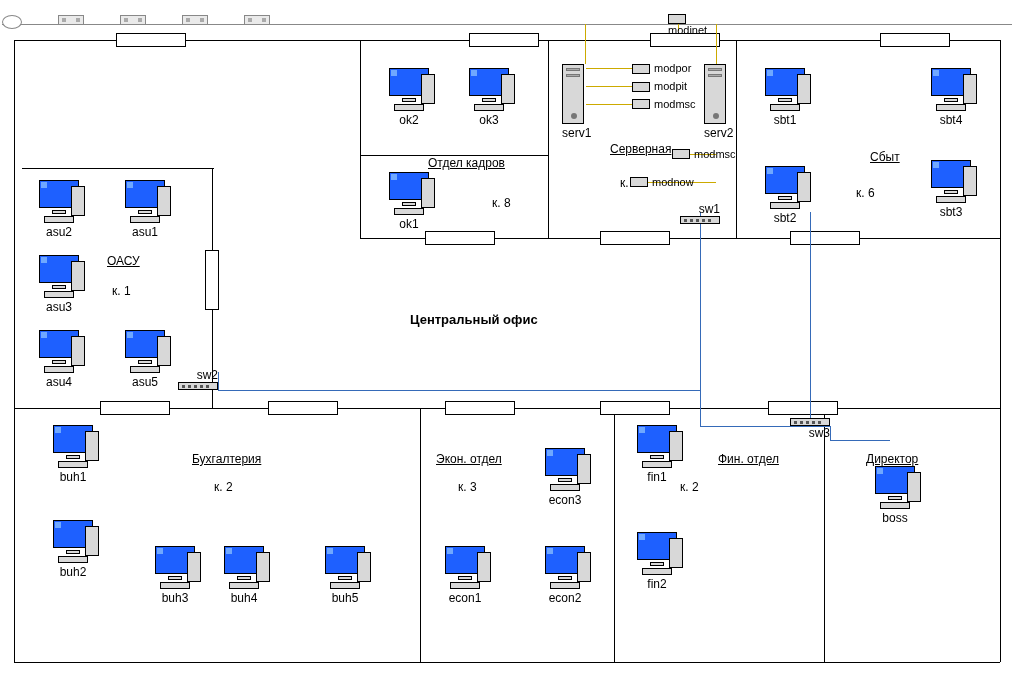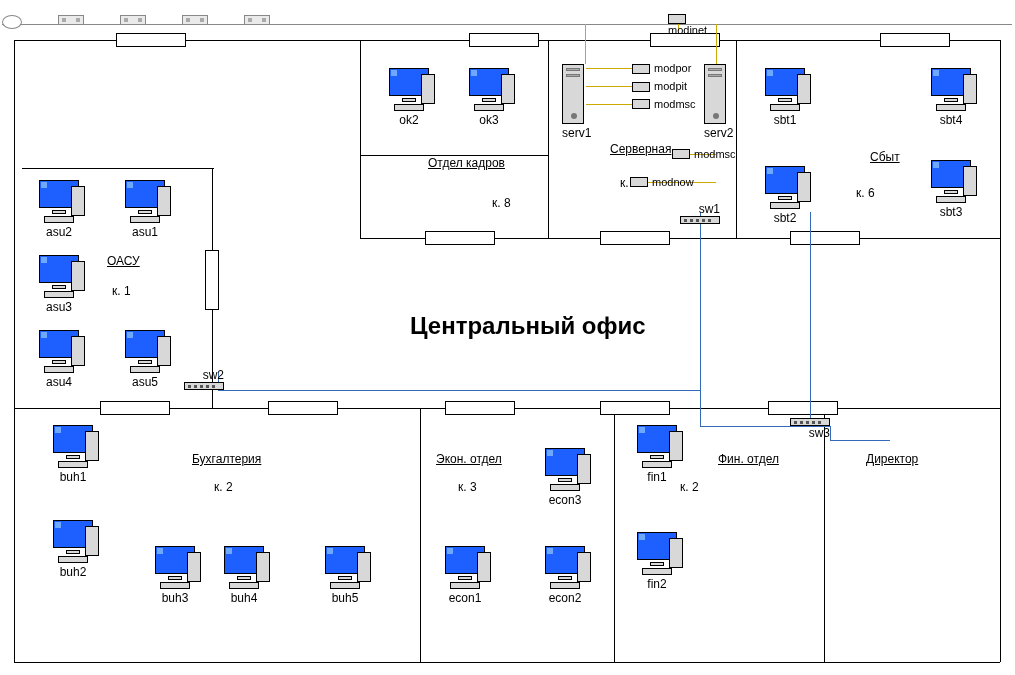--- a/index.html
+++ b/index.html
@@ -8,21 +8,21 @@
 .vwall{position:absolute;border:1px solid #000;background:#fff;width:14px;box-sizing:border-box}
 .line{position:absolute;background:#000;height:1px}
 .vline{position:absolute;background:#000;width:1px}
 .yline{position:absolute;background:#ccaa00;height:1px}
 .yvline{position:absolute;background:#ccaa00;width:1px}
 .blueline{position:absolute;background:#356ab8;height:1px}
 .bluevl{position:absolute;background:#356ab8;width:1px}
 .rgreyl{position:absolute;background:#888;height:1px}
 .lbl{position:absolute;font-size:12px;white-space:nowrap}
 .lbl.u{text-decoration:underline}
-.big{font-size:24px;font-weight:bold}
+.big{font-size:13px;font-weight:bold}
 .pc{position:absolute;width:50px}
 .mon{position:relative;width:40px;height:28px;margin:0 auto 2px auto}
 .mon .scr{position:absolute;left:0;top:0;width:40px;height:28px;background:#1e60ff;border:1px solid #000;box-sizing:border-box}
 .mon .scrlt{position:absolute;left:2px;top:2px;width:6px;height:6px;background:#6fa8ff}
 .monbase{width:14px;height:4px;background:#d8d8d8;border:1px solid #000;margin:0 auto;box-sizing:border-box}
 .kbd{width:30px;height:7px;background:#d8d8d8;border:1px solid #000;margin:2px auto 0 auto;box-sizing:border-box}
 .box{position:absolute;right:-6px;top:6px;width:14px;height:30px;background:#d8d8d8;border:1px solid #000;box-sizing:border-box}
 .pctxt{text-align:center;font-size:12px;margin-top:2px;white-space:nowrap}
 .srv{position:absolute}
 .srvbody{width:22px;height:60px;background:#d8d8d8;border:1px solid #000;box-sizing:border-box;position:relative}
@@ -167,21 +167,21 @@
 <div class="pc" style="left:120px;top:330px">
       <div class="mon">
         <div class="scr"></div>
         <div class="scrlt"></div>
         <div class="box"></div>
       </div>
       <div class="monbase"></div>
       <div class="kbd"></div>
       <div class="pctxt">asu5</div>
     </div>
-<div class="sw" style="left:184px;top:368px">
+<div class="sw" style="left:178px;top:368px">
       <div class="swtxt">sw2</div>
       <div class="swbox">
         <div class="swp" style="left:3px"></div>
         <div class="swp" style="left:9px"></div>
         <div class="swp" style="left:15px"></div>
         <div class="swp" style="left:21px"></div>
         <div class="swp" style="left:27px"></div>
       </div>
     </div>
 
@@ -197,20 +197,30 @@
     </div>
 <div class="pc" style="left:464px;top:68px">
       <div class="mon">
         <div class="scr"></div>
         <div class="scrlt"></div>
         <div class="box"></div>
       </div>
       <div class="monbase"></div>
       <div class="kbd"></div>
       <div class="pctxt">ok3</div>
+    </div>
+<div class="pc" style="left:384px;top:172px">
+      <div class="mon">
+        <div class="scr"></div>
+        <div class="scrlt"></div>
+        <div class="box"></div>
+      </div>
+      <div class="monbase"></div>
+      <div class="kbd"></div>
+      <div class="pctxt">ok1</div>
     </div>
 
 <div class="srv" style="left:562px;top:64px">
       <div class="srvbody">
         <div class="srvslot"></div>
         <div class="srvslot"></div>
         <div class="srvbtn"></div>
       </div>
       <div class="srvtxt">serv1</div>
     </div>
@@ -415,14 +425,24 @@
       <div class="swbox">
         <div class="swp" style="left:3px"></div>
         <div class="swp" style="left:9px"></div>
         <div class="swp" style="left:15px"></div>
         <div class="swp" style="left:21px"></div>
         <div class="swp" style="left:27px"></div>
       </div>
       <div class="swtxt">sw3</div>
     </div>
 
+<div class="pc" style="left:870px;top:466px">
+      <div class="mon">
+        <div class="scr"></div>
+        <div class="scrlt"></div>
+        <div class="box"></div>
+      </div>
+      <div class="monbase"></div>
+      <div class="kbd"></div>
+      <div class="pctxt">boss</div>
+    </div>
 
 </div>
 
 </body></html>

